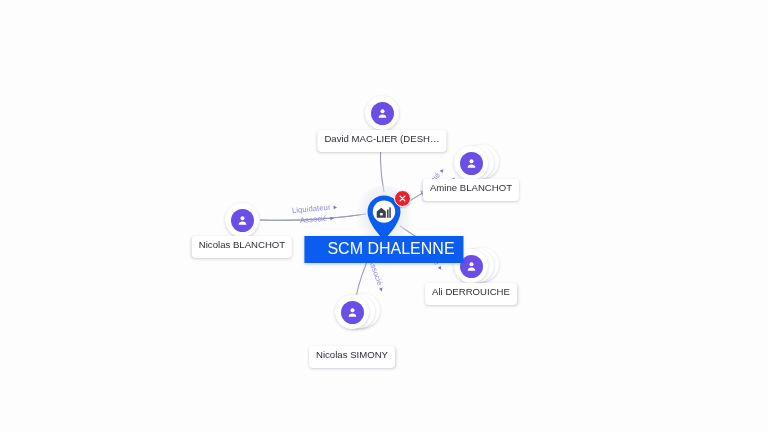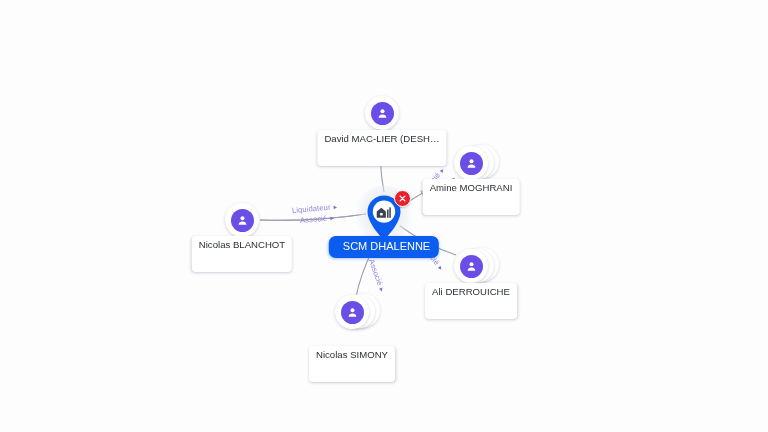--- a/index.html
+++ b/index.html
@@ -92,21 +92,21 @@
   .avatar-disc svg { display: block; }
 
   
   .person-label {
     position: absolute;
     transform: translateX(-50%);
     background: #ffffff;
     color: #2d2f38;
     font-size: 9.6px;
     line-height: 1;
-    padding: 4px 7px 22px 7px;
+    padding: 4px 7px 8px 7px;
     border-radius: 4px;
     box-shadow: 0 1px 3px rgba(40,45,70,.22);
     white-space: nowrap;
   }
 
   
   #company-node {
     position: absolute;
     width: 0; height: 0;
   }
@@ -149,24 +149,24 @@
     justify-content: center;
     box-shadow: 0 1px 2px rgba(40,45,70,.25);
   }
   .status-badge svg { display: block; }
 
   .company-label {
     position: absolute;
     transform: translateX(-50%);
     background: #0b5df0;
     color: #ffffff;
-    font-size: 11px;
+    font-size: 16px;
     line-height: 1;
-    padding: 5px 9px 6px 14px;
-    border-radius: 7px;
+    padding: 5px 9px 6px 23px;
+    border-radius: 0;
     white-space: nowrap;
     box-shadow: 0 1px 3px rgba(11,93,240,.35);
   }
 </style>
 </head>
 <body>
 
 <div id="canvas" style="background: rgb(253, 253, 254);">
 
   <svg id="edge-layer" viewBox="0 0 768 432" xmlns="http://www.w3.org/2000/svg">
@@ -206,21 +206,21 @@
         </div>
         <div class="avatar-circle" style="left: -17px; top: -17px;">
           <div class="avatar-disc" style="background: rgb(107, 78, 230);">
             <svg width="13" height="13" viewBox="0 0 24 24">
               <circle cx="12" cy="8" r="3.7" fill="#ffffff"></circle>
               <path d="M4.8 20c0-4 3.3-6.2 7.2-6.2S19.2 16 19.2 20z" fill="#ffffff"></path>
             </svg>
           </div>
         </div>
       </div>
-      <div class="person-label" style="left: 471px; top: 179px;">Amine MOGHRANI</div>
+      <div class="person-label" style="left: 471px; top: 179px;">Amine BLANCHOT</div>
       <div class="person-node" style="left: 242px; top: 220px;">
         <div class="avatar-circle" style="left: -17px; top: -17px;">
           <div class="avatar-disc" style="background: rgb(107, 78, 230);">
             <svg width="13" height="13" viewBox="0 0 24 24">
               <circle cx="12" cy="8" r="3.7" fill="#ffffff"></circle>
               <path d="M4.8 20c0-4 3.3-6.2 7.2-6.2S19.2 16 19.2 20z" fill="#ffffff"></path>
             </svg>
           </div>
         </div>
       </div>

